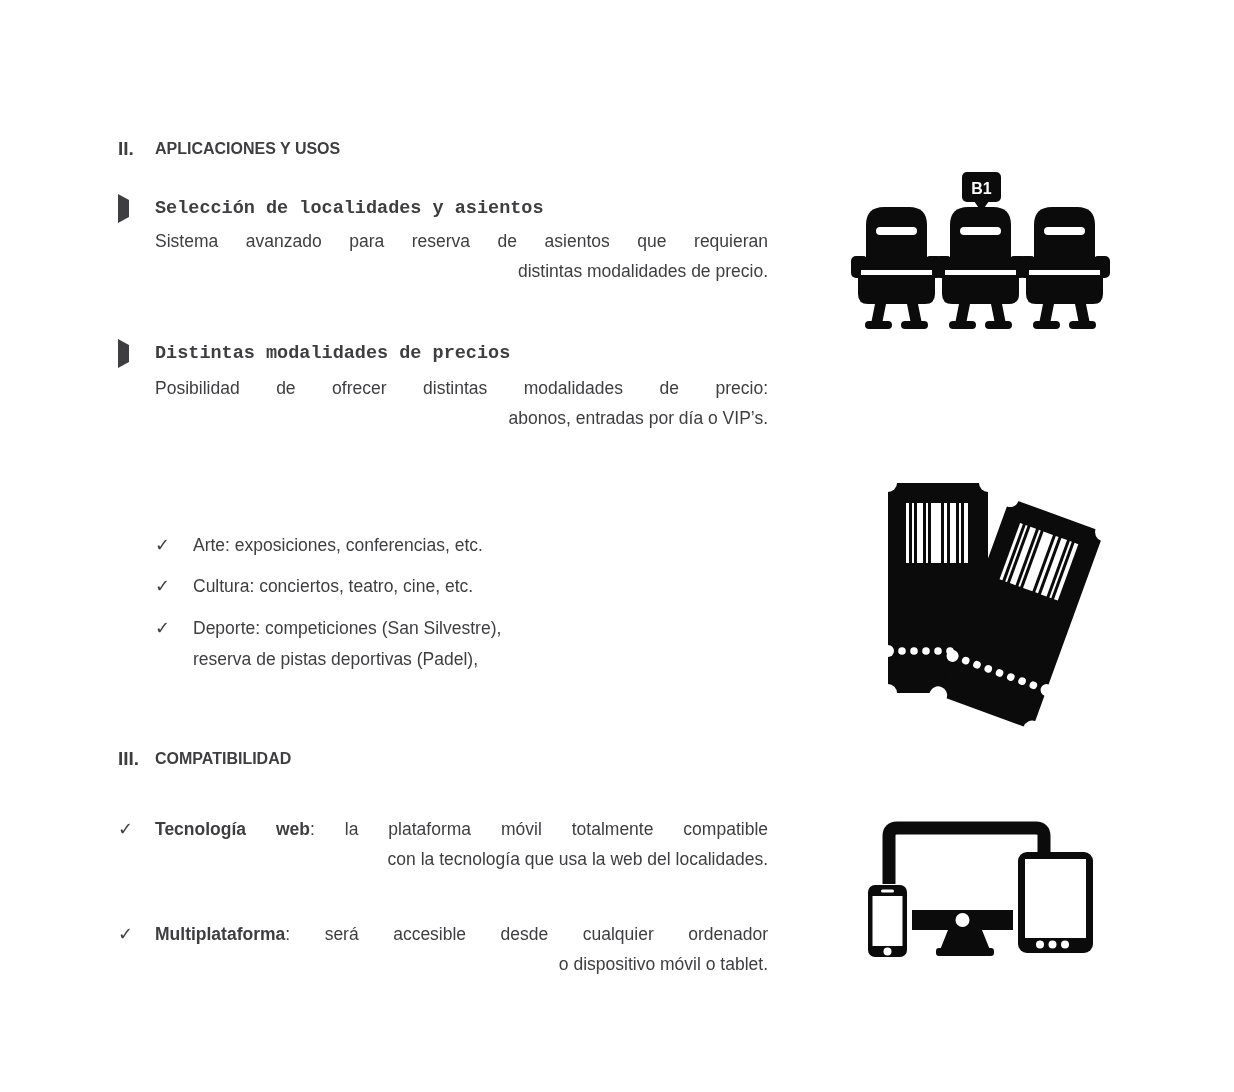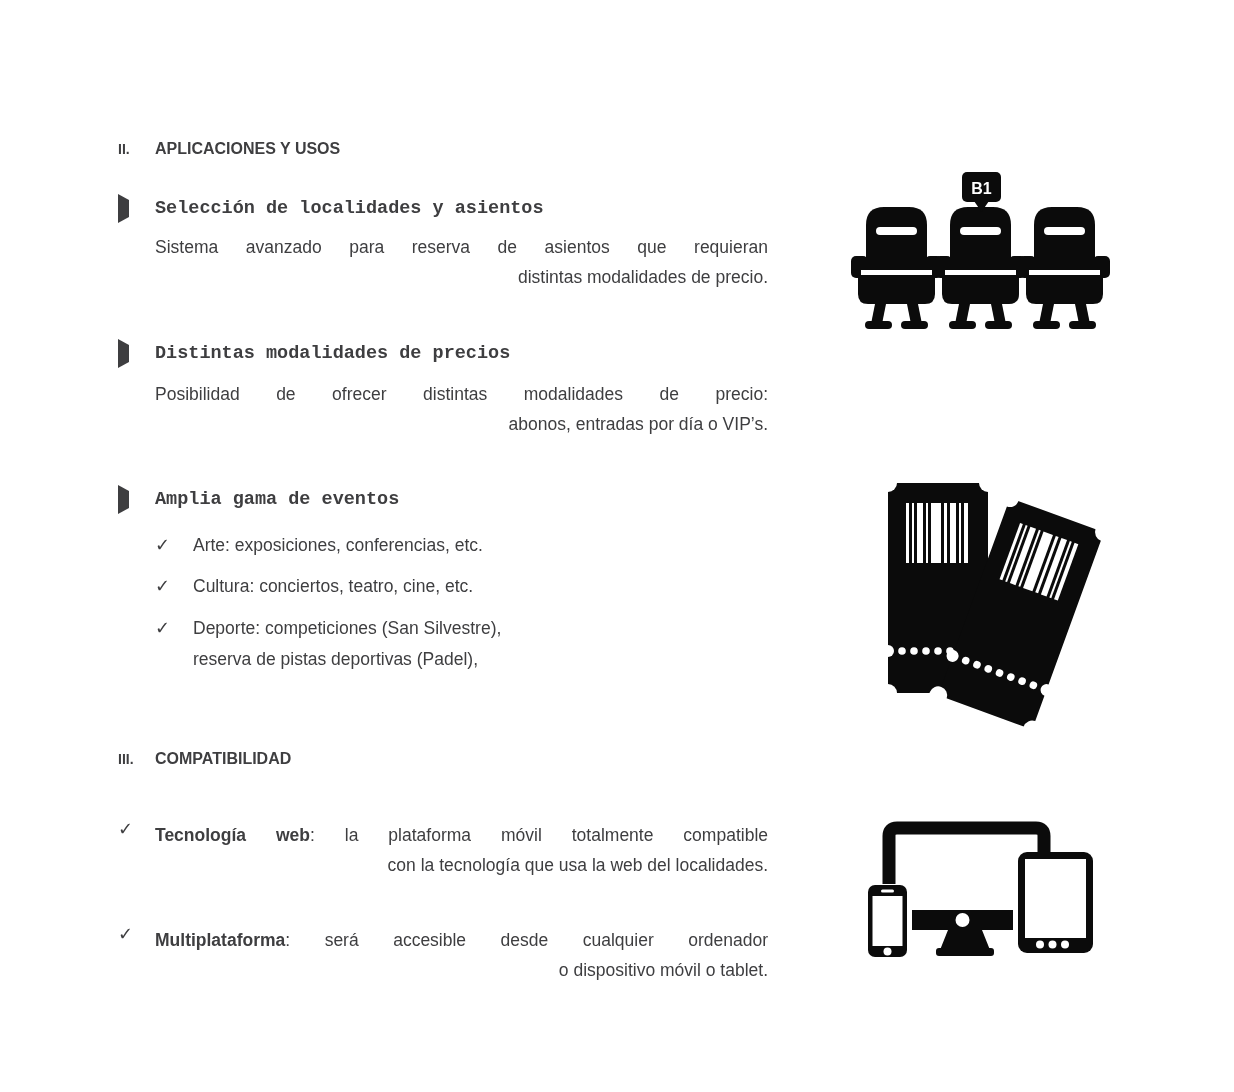--- a/index.html
+++ b/index.html
@@ -5,27 +5,27 @@
   html,body{margin:0;padding:0;background:#ffffff;}
   .page{
     position:relative;
     width:1234px;height:1092px;
     background:#ffffff;
     font-family:"Liberation Sans","DejaVu Sans",sans-serif;
     color:#3e3e40;
     overflow:hidden;
   }
   .row{position:absolute;left:118px;display:flex;line-height:22px;white-space:nowrap;}
-  .num{display:inline-block;width:37px;font-weight:bold;font-size:14px;}
+  .num{display:inline-block;width:37px;font-weight:bold;font-size:19px;}
   .htitle{font-weight:bold;font-size:16px;}
   .marker-col{display:inline-block;width:37px;}
   .tri{width:0;height:0;border-left:11px solid #3e3e40;border-top:6px solid transparent;border-bottom:6px solid transparent;margin-top:5px;}
   .btitle{font-weight:bold;font-size:18.5px;font-family:Liberation Mono, monospace;}
   .para{position:absolute;left:155px;width:613px;font-size:17.5px;line-height:30px;}
-  .jline{text-align:justify;text-align-last:justify;margin-top:6px;}
+  .jline{text-align:justify;text-align-last:justify;}
   .nline{text-align:right;}
   .sub-check{position:absolute;left:155px;display:flex;font-size:17.5px;line-height:30px;}
   .sub-check .check-col{display:inline-block;width:38px;font-size:18px;}
   .sub-check .lines3{line-height:30.5px;}
   .compat{position:absolute;left:118px;display:flex;font-size:17.5px;line-height:30px;}
   .compat .check-col{display:inline-block;width:37px;font-size:18px;}
   .compat .ctext{width:613px;}
   .icon-abs{position:absolute;}
   svg .ink{fill:#0b0b0b;}
 </style>
@@ -50,24 +50,20 @@
 
   <div class="row" style="top:343px">
     <span class="marker-col"><span class="tri"></span></span>
     <span class="btitle">Distintas modalidades de precios</span>
   </div>
   <div class="para" style="top:373px">
     <div class="jline">Posibilidad de ofrecer distintas modalidades de precio:</div>
     <div class="nline">abonos, entradas por día o VIP’s.</div>
   </div>
 
-  <div class="row" style="top:489px">
-    <span class="marker-col"><span class="tri"></span></span>
-    <span class="btitle">Amplia gama de eventos</span>
-  </div>
 
   <div class="sub-check" style="top:530px">
     <span class="check-col">✓</span>
     <span>Arte: exposiciones, conferencias, etc.</span>
   </div>
   <div class="sub-check" style="top:571px">
     <span class="check-col">✓</span>
     <span>Cultura: conciertos, teatro, cine, etc.</span>
   </div>
   <div class="sub-check" style="top:613px">

